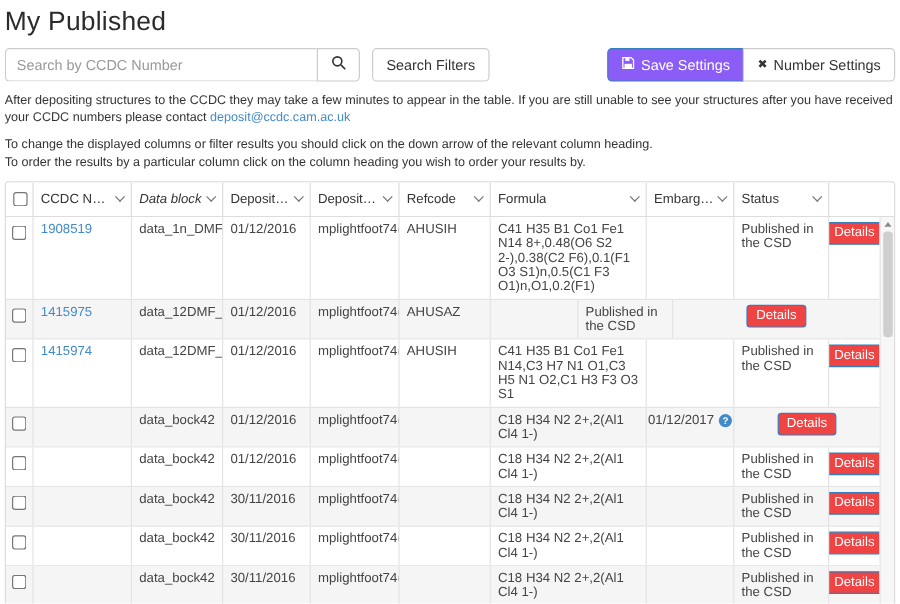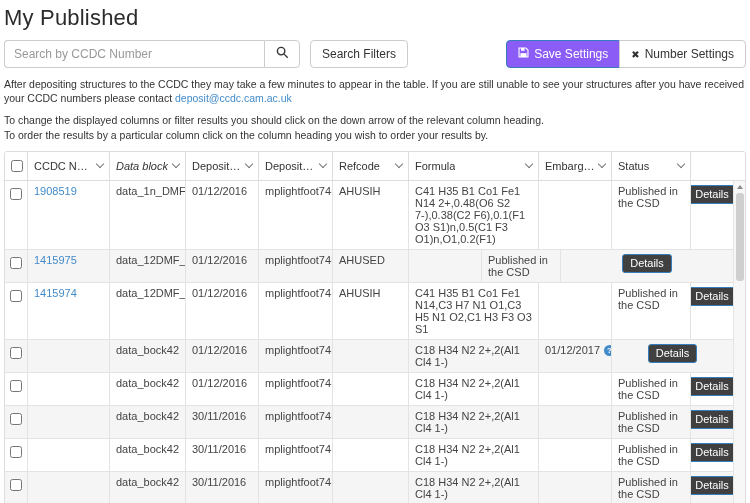--- a/index.html
+++ b/index.html
@@ -65,21 +65,21 @@
   .check-cell { display:flex; justify-content:center; padding-top:7px; }
   input[type=checkbox] { width:12px; height:12px; margin:0; }
   a.ccdc-link { color:#428bca; text-decoration:none; cursor:pointer; }
   .embargo-cell { display:flex; align-items:flex-start; gap:4px; }
   .help-icon {
     flex:none; width:11px; height:11px; border-radius:50%; background:#428bca; color:#fff;
     font-size:8px; font-weight:bold; line-height:11px; text-align:center; margin-top:1px;
   }
   .details-cell { flex:1; display:flex; justify-content:center; padding:4px 2px; border-right:none; }
   .details-btn {
-    background:#404040; border:1px solid #357ebd; color:#fff; font-size:11px;
+    background:#ef4444; border:1px solid #357ebd; color:#fff; font-size:11px;
     border-radius:3px; padding:2px 7px; height:19px; cursor:pointer; align-self:flex-start;
     font-family:"Liberation Sans", sans-serif;
   }
 
   
   .vscroll {
     position:absolute; top:0; right:0; bottom:0; width:12px; background:#f7f7f7;
     border-left:1px solid #e5e5e5; display:flex; flex-direction:column; align-items:center;
   }
   .vs-arrow { width:0; height:0; border-style:solid; margin:4px 0; }
@@ -172,36 +172,36 @@
     <div class="grid-body">
       <div class="grid-row">
           <div class="grid-cell check-cell" style="width: 23px;">
             <input type="checkbox" style="">
           </div>
           <div class="grid-cell" style="width: 82px;"><a class="ccdc-link">1908519</a></div>
           <div class="grid-cell" style="width: 76px;"><span>data_1n_DMF_1...</span></div>
           <div class="grid-cell" style="width: 73px;"><span>01/12/2016</span></div>
           <div class="grid-cell" style="width: 74px;"><span>mplightfoot74@g...</span></div>
           <div class="grid-cell" style="width: 76px;"><span>AHUSIH</span></div>
-          <div class="grid-cell wrap" style="width: 130px;"><span>C41 H35 B1 Co1 Fe1 N14 2+,0.48(O6 S2 7-),0.38(C2 F6),0.1(F1 O3 S1)n,0.5(C1 F3 O1)n,O1,0.2(F1)</span></div>
+          <div class="grid-cell wrap" style="width: 130px;"><span>C41 H35 B1 Co1 Fe1 N14 8+,0.48(O6 S2 2-),0.38(C2 F6),0.1(F1 O3 S1)n,0.5(C1 F3 O1)n,O1,0.2(F1)</span></div>
           <div class="grid-cell embargo-cell" style="width: 73px;"></div>
           <div class="grid-cell wrap" style="width: 79px;"><span>Published in the CSD</span></div>
           <div class="grid-cell details-cell">
             <button class="details-btn">Details</button>
           </div>
         </div>
         <div class="grid-row">
           <div class="grid-cell check-cell" style="width: 23px;">
             <input type="checkbox" style="">
           </div>
           <div class="grid-cell" style="width: 82px;"><a class="ccdc-link">1415975</a></div>
           <div class="grid-cell" style="width: 76px;"><span>data_12DMF_90K</span></div>
           <div class="grid-cell" style="width: 73px;"><span>01/12/2016</span></div>
           <div class="grid-cell" style="width: 74px;"><span>mplightfoot74@g...</span></div>
-          <div class="grid-cell" style="width: 76px;"><span>AHUSED</span></div>
+          <div class="grid-cell" style="width: 76px;"><span>AHUSAZ</span></div>
           <div class="grid-cell embargo-cell" style="width: 73px;"></div>
           <div class="grid-cell wrap" style="width: 79px;"><span>Published in the CSD</span></div>
           <div class="grid-cell details-cell">
             <button class="details-btn">Details</button>
           </div>
         </div>
         <div class="grid-row">
           <div class="grid-cell check-cell" style="width: 23px;">
             <input type="checkbox" style="">
           </div>
@@ -220,21 +220,21 @@
         <div class="grid-row">
           <div class="grid-cell check-cell" style="width: 23px;">
             <input type="checkbox" style="">
           </div>
           <div class="grid-cell" style="width: 82px;"></div>
           <div class="grid-cell" style="width: 76px;"><span>data_bock42</span></div>
           <div class="grid-cell" style="width: 73px;"><span>01/12/2016</span></div>
           <div class="grid-cell" style="width: 74px;"><span>mplightfoot74@g...</span></div>
           <div class="grid-cell" style="width: 76px;"><span></span></div>
           <div class="grid-cell wrap" style="width: 130px;"><span>C18 H34 N2 2+,2(Al1 Cl4 1-)</span></div>
-          <div class="grid-cell embargo-cell" style="width: 73px;">
+          <div class="grid-cell embargo-cell" style="width: 73px; justify-content: center;">
             <span>01/12/2017</span>
             <span class="help-icon">?</span>
           </div>
           <div class="grid-cell details-cell">
             <button class="details-btn">Details</button>
           </div>
         </div>
         <div class="grid-row">
           <div class="grid-cell check-cell" style="width: 23px;">
             <input type="checkbox" style="">

